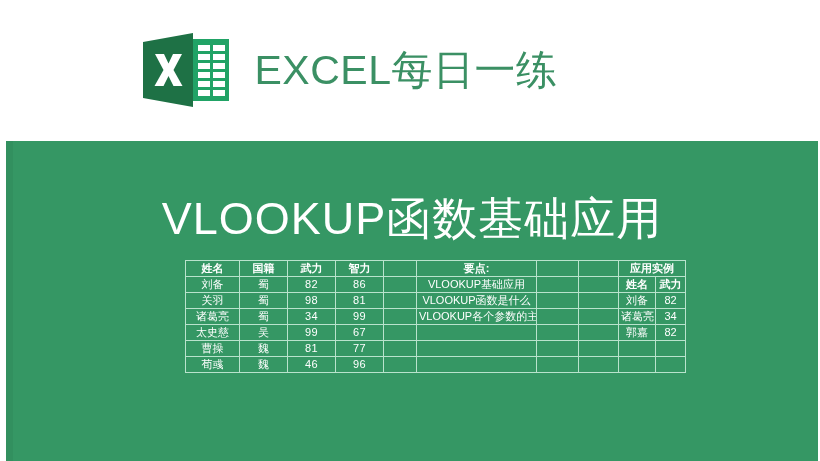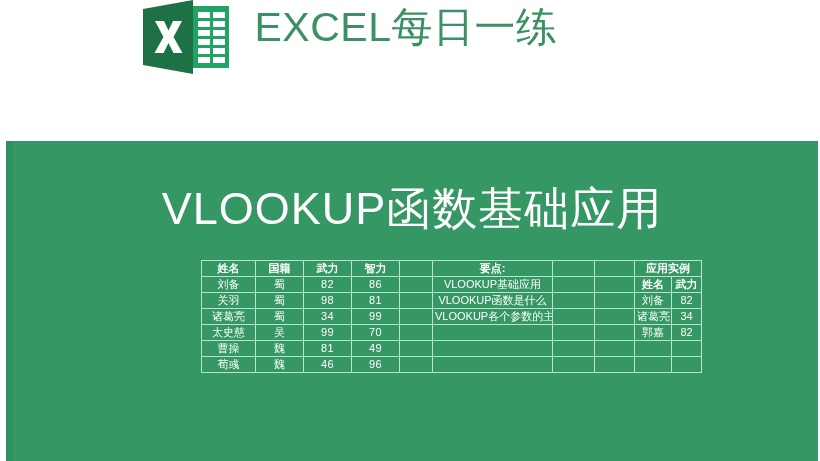--- a/index.html
+++ b/index.html
@@ -13,21 +13,21 @@
     position:relative;
     width:820px; height:461px;
     background:#ffffff;
   }
 
   
   #header {
     position:absolute;
     left:0; top:0; width:700px; height:140px;
     display:flex;
-    align-items:flex-start;
+    align-items:center;
     justify-content:center;
     gap:26px;
   }
   #logo-mark {
     position:relative;
     width:86px; height:74px;
     flex:none;
   }
   #logo-mark svg { display:block; width:86px; height:74px; }
   #brand-text {
@@ -47,41 +47,40 @@
   }
   #panel-edge {
     position:absolute;
     left:0; top:0; width:7px; height:320px;
     background:#2f8a5b;
     opacity:.55;
   }
 
   #main-title {
     position:absolute;
-    left:0; top:38px;
+    left:0; top:48px;
     width:812px;
     text-align:center;
     color:#ffffff;
     font-size:45px;
     font-weight:400;
     letter-spacing:1px;
     white-space:nowrap;
   }
 
   
   #sheet {
     position:absolute;
     left:179px; top:119px;
     width:500px;
   }
   table.grid {
     border-collapse:collapse;
     table-layout:fixed;
     width:500px;
-    margin-left:16px;
   }
   table.grid td {
     border:1px solid #b9e3cd;
     height:16px;
     padding:0 2px;
     font-size:11px;
     line-height:15px;
     color:#ffffff;
     text-align:center;
     white-space:nowrap;
@@ -213,34 +212,34 @@
             <td class="lime-c">诸葛亮</td>
             <td class="lime-c">34</td>
           </tr>
 
 
 
           <tr>
             <td>太史慈</td>
             <td>吴</td>
             <td class="numcell">99</td>
-            <td class="numcell">70</td>
+            <td class="numcell">67</td>
             <td class="nob"></td>
             <td class="blank"></td>
             <td class="blank"></td>
             <td class="nob"></td>
             <td class="lime-c">郭嘉</td>
             <td class="lime-c">82</td>
           </tr>
 
           <tr>
             <td>曹操</td>
             <td>魏</td>
             <td class="numcell">81</td>
-            <td class="numcell">49</td>
+            <td class="numcell">77</td>
             <td class="nob"></td>
             <td class="blank"></td>
             <td class="blank"></td>
             <td class="nob"></td>
             <td class="blank"></td>
             <td class="blank"></td>
           </tr>
 
           <tr>
             <td>荀彧</td>

